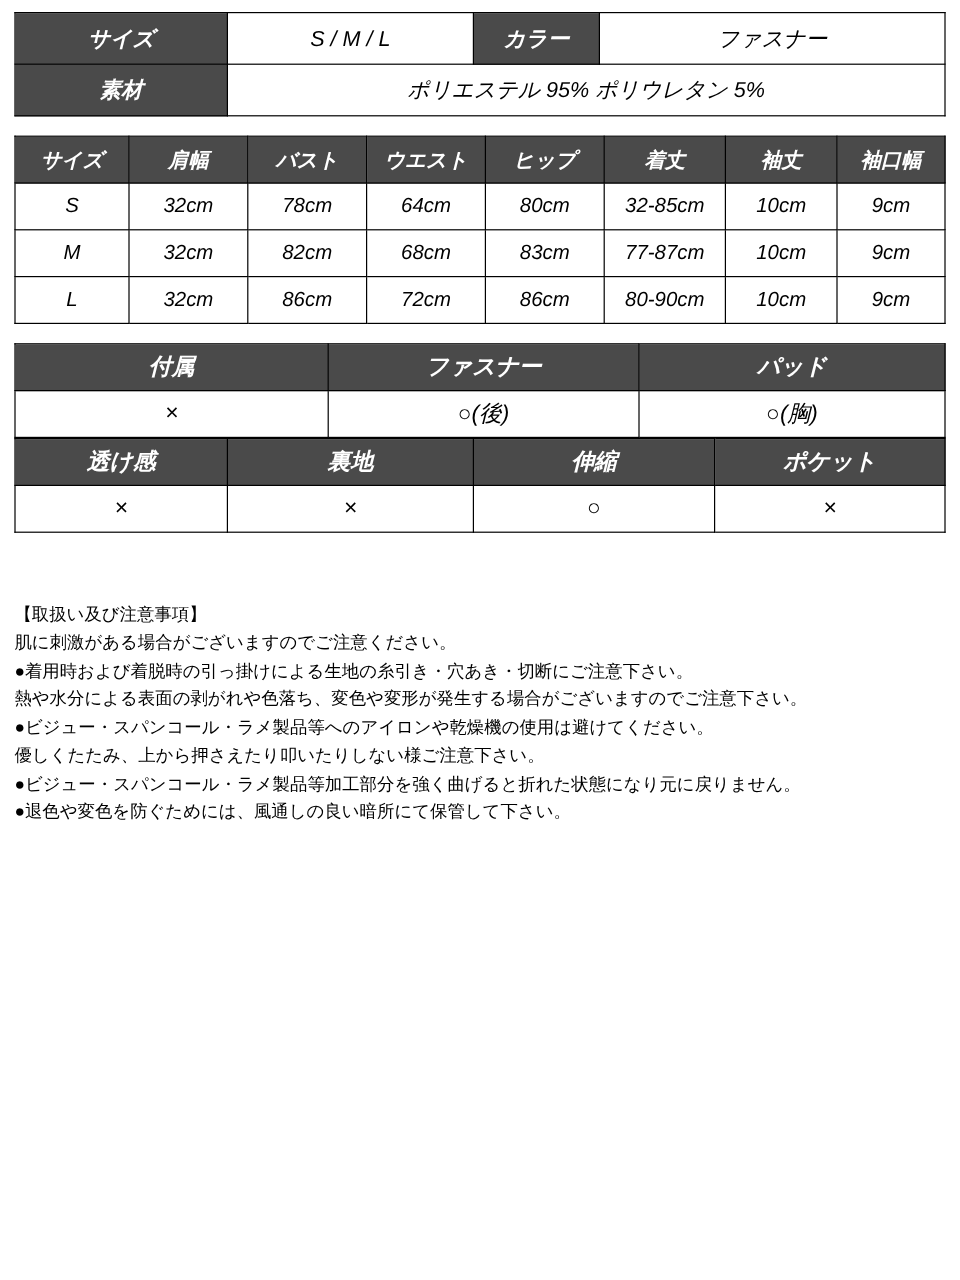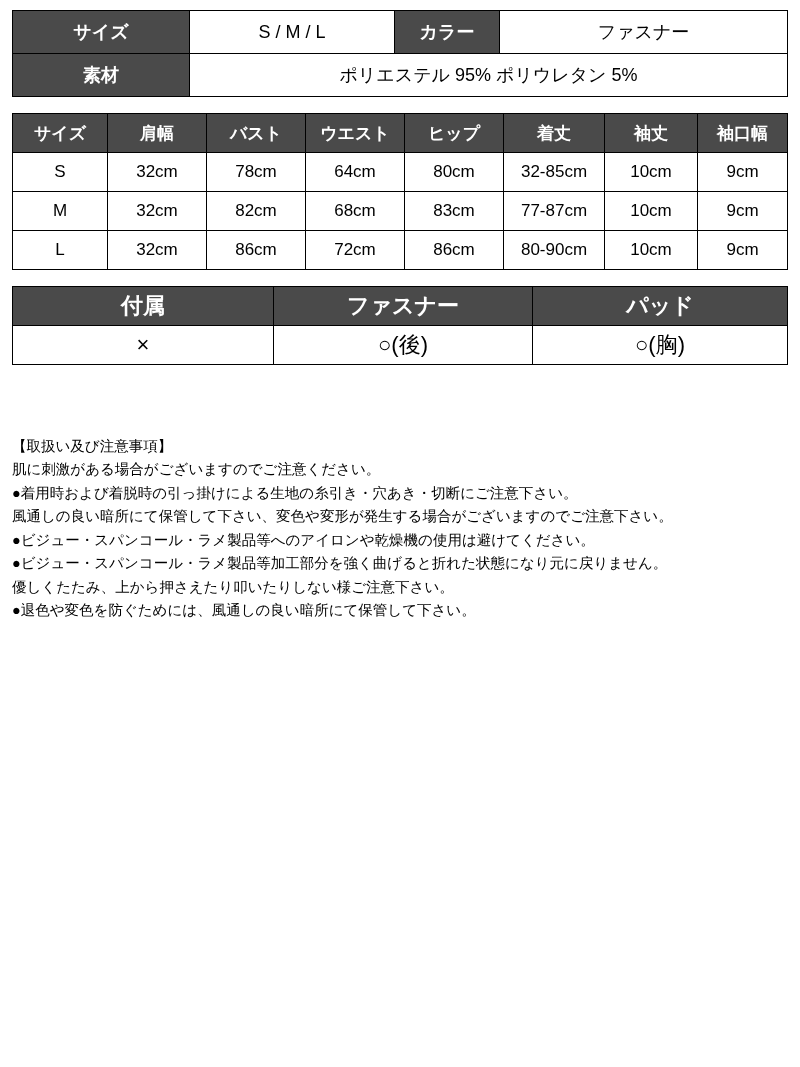--- a/index.html
+++ b/index.html
@@ -26,42 +26,43 @@
     margin: 0 12px;
   }
   td, th {
     border: 1px solid #000000;
     text-align: center;
     vertical-align: middle;
     font-weight: normal;
     padding: 0;
     height: 38px;
     font-size: 18px;
+    font-style: italic;
   }
   .hdr {
     background: #4a4a4a;
     color: #ffffff;
     font-weight: bold;
     font-size: 18px;
   }
   .hdr-sm {
     background: #4a4a4a;
     color: #ffffff;
     font-weight: bold;
     font-size: 17px;
   }
   .spec-table td { height: 42px; }
   .size-table td, .size-table th { height: 38px; font-size: 17px; }
-  .attr-table td, .attr-table th { height: 38px; font-size: 22px; }
+  .attr-table td, .attr-table th { height: 38px; font-size: 19px; }
 
   .gap-10 { height: 10px; }
   .gap-16 { height: 16px; }
 
   .notes {
-    margin: 12px 12px;
+    margin: 0 12px;
     padding-top: 58px;
     font-size: 14.5px;
     line-height: 1.62;
     color: #000000;
   }
   .notes .title { font-size: 14.5px; }
   .notes p { margin: 0; }
 </style>
 </head>
 <body>
@@ -146,25 +147,43 @@
     </thead>
     <tbody>
       <tr>
         <td>×</td>
         <td>○(後)</td>
         <td>○(胸)</td>
       </tr>
     </tbody>
   </table>
 
+  <table class="attr-table">
+    <thead>
+      <tr>
+        <th class="hdr-sm" style="width:176px">透け感</th>
+        <th class="hdr-sm" style="width:204px">裏地</th>
+        <th class="hdr-sm" style="width:200px">伸縮</th>
+        <th class="hdr-sm">ポケット</th>
+      </tr>
+    </thead>
+    <tbody>
+      <tr>
+        <td>×</td>
+        <td>×</td>
+        <td>○</td>
+        <td>×</td>
+      </tr>
+    </tbody>
+  </table>
 
   <div class="notes">
     <p class="title">【取扱い及び注意事項】</p>
     <p>肌に刺激がある場合がございますのでご注意ください。</p>
     <p>●着用時および着脱時の引っ掛けによる生地の糸引き・穴あき・切断にご注意下さい。</p>
-    <p>風通しの良い暗所にて保管して下さい、変色や変形が発生する場合がございますのでご注意下さい。</p>
+    <p>熱や水分による表面の剥がれや色落ち、変色や変形が発生する場合がございますのでご注意下さい。</p>
     <p>●ビジュー・スパンコール・ラメ製品等へのアイロンや乾燥機の使用は避けてください。</p>
+    <p>優しくたたみ、上から押さえたり叩いたりしない様ご注意下さい。</p>
     <p>●ビジュー・スパンコール・ラメ製品等加工部分を強く曲げると折れた状態になり元に戻りません。</p>
-    <p>優しくたたみ、上から押さえたり叩いたりしない様ご注意下さい。</p>
     <p>●退色や変色を防ぐためには、風通しの良い暗所にて保管して下さい。</p>
   </div>
 
 </div>
 
 </body></html>

